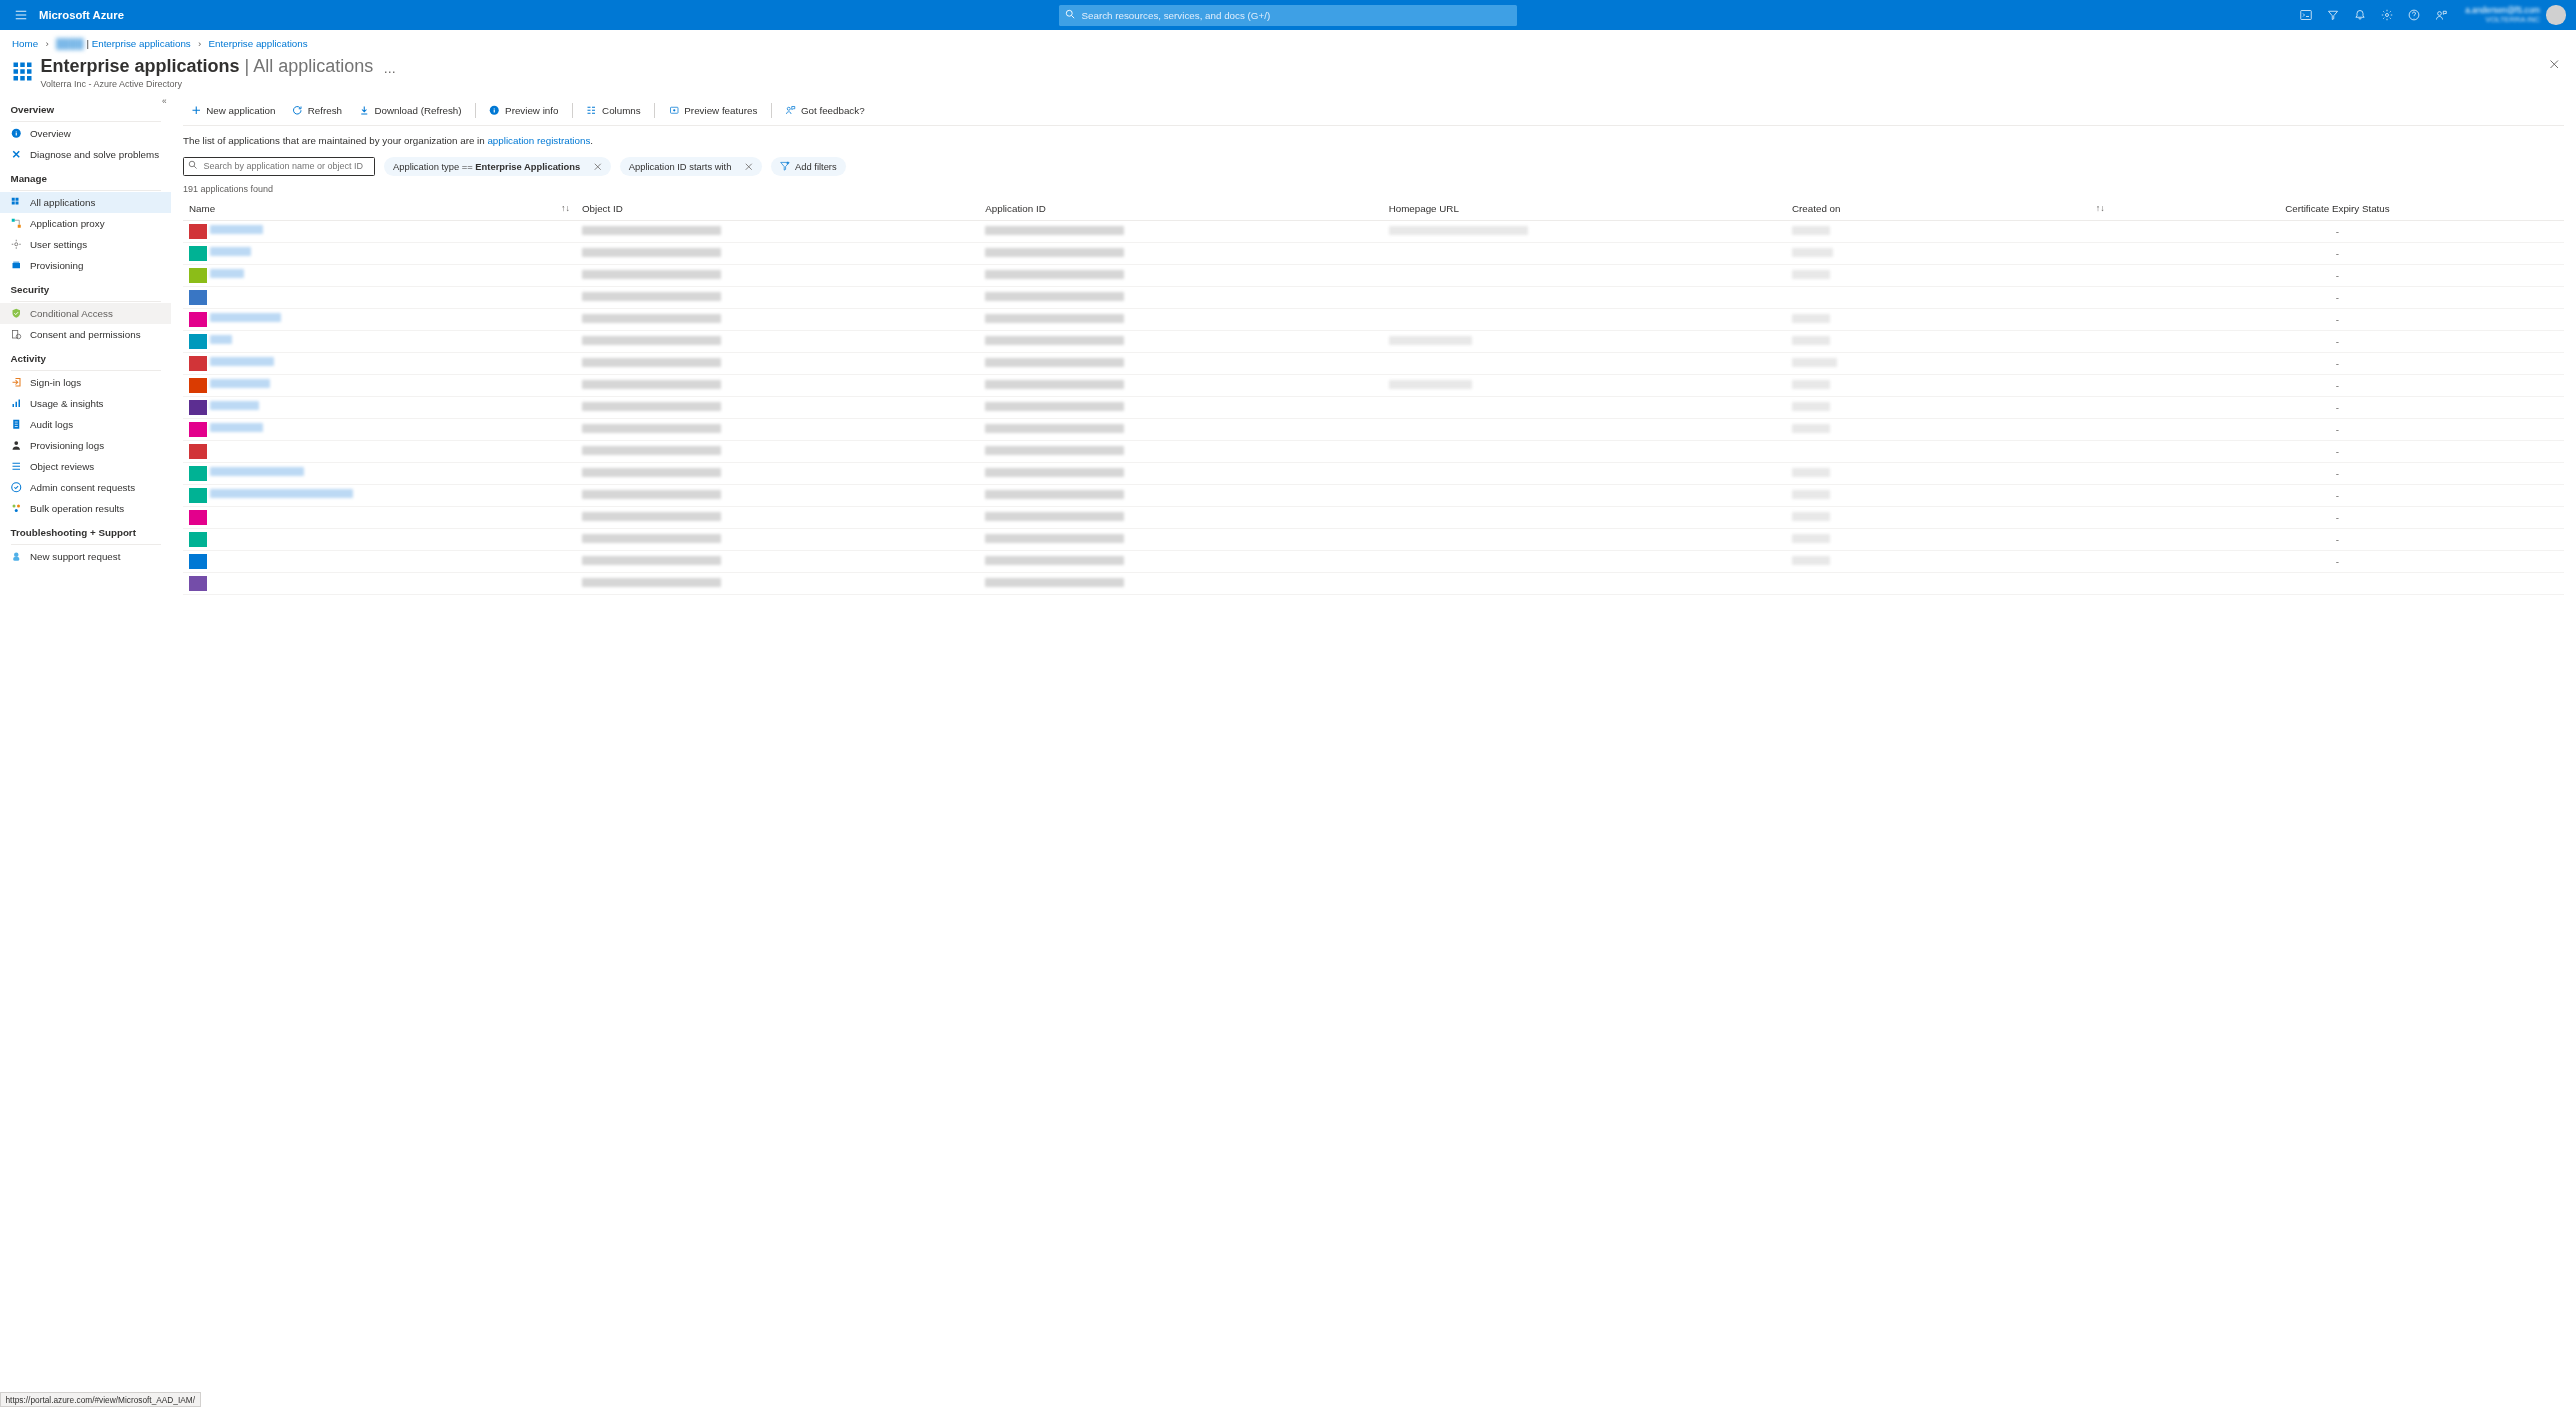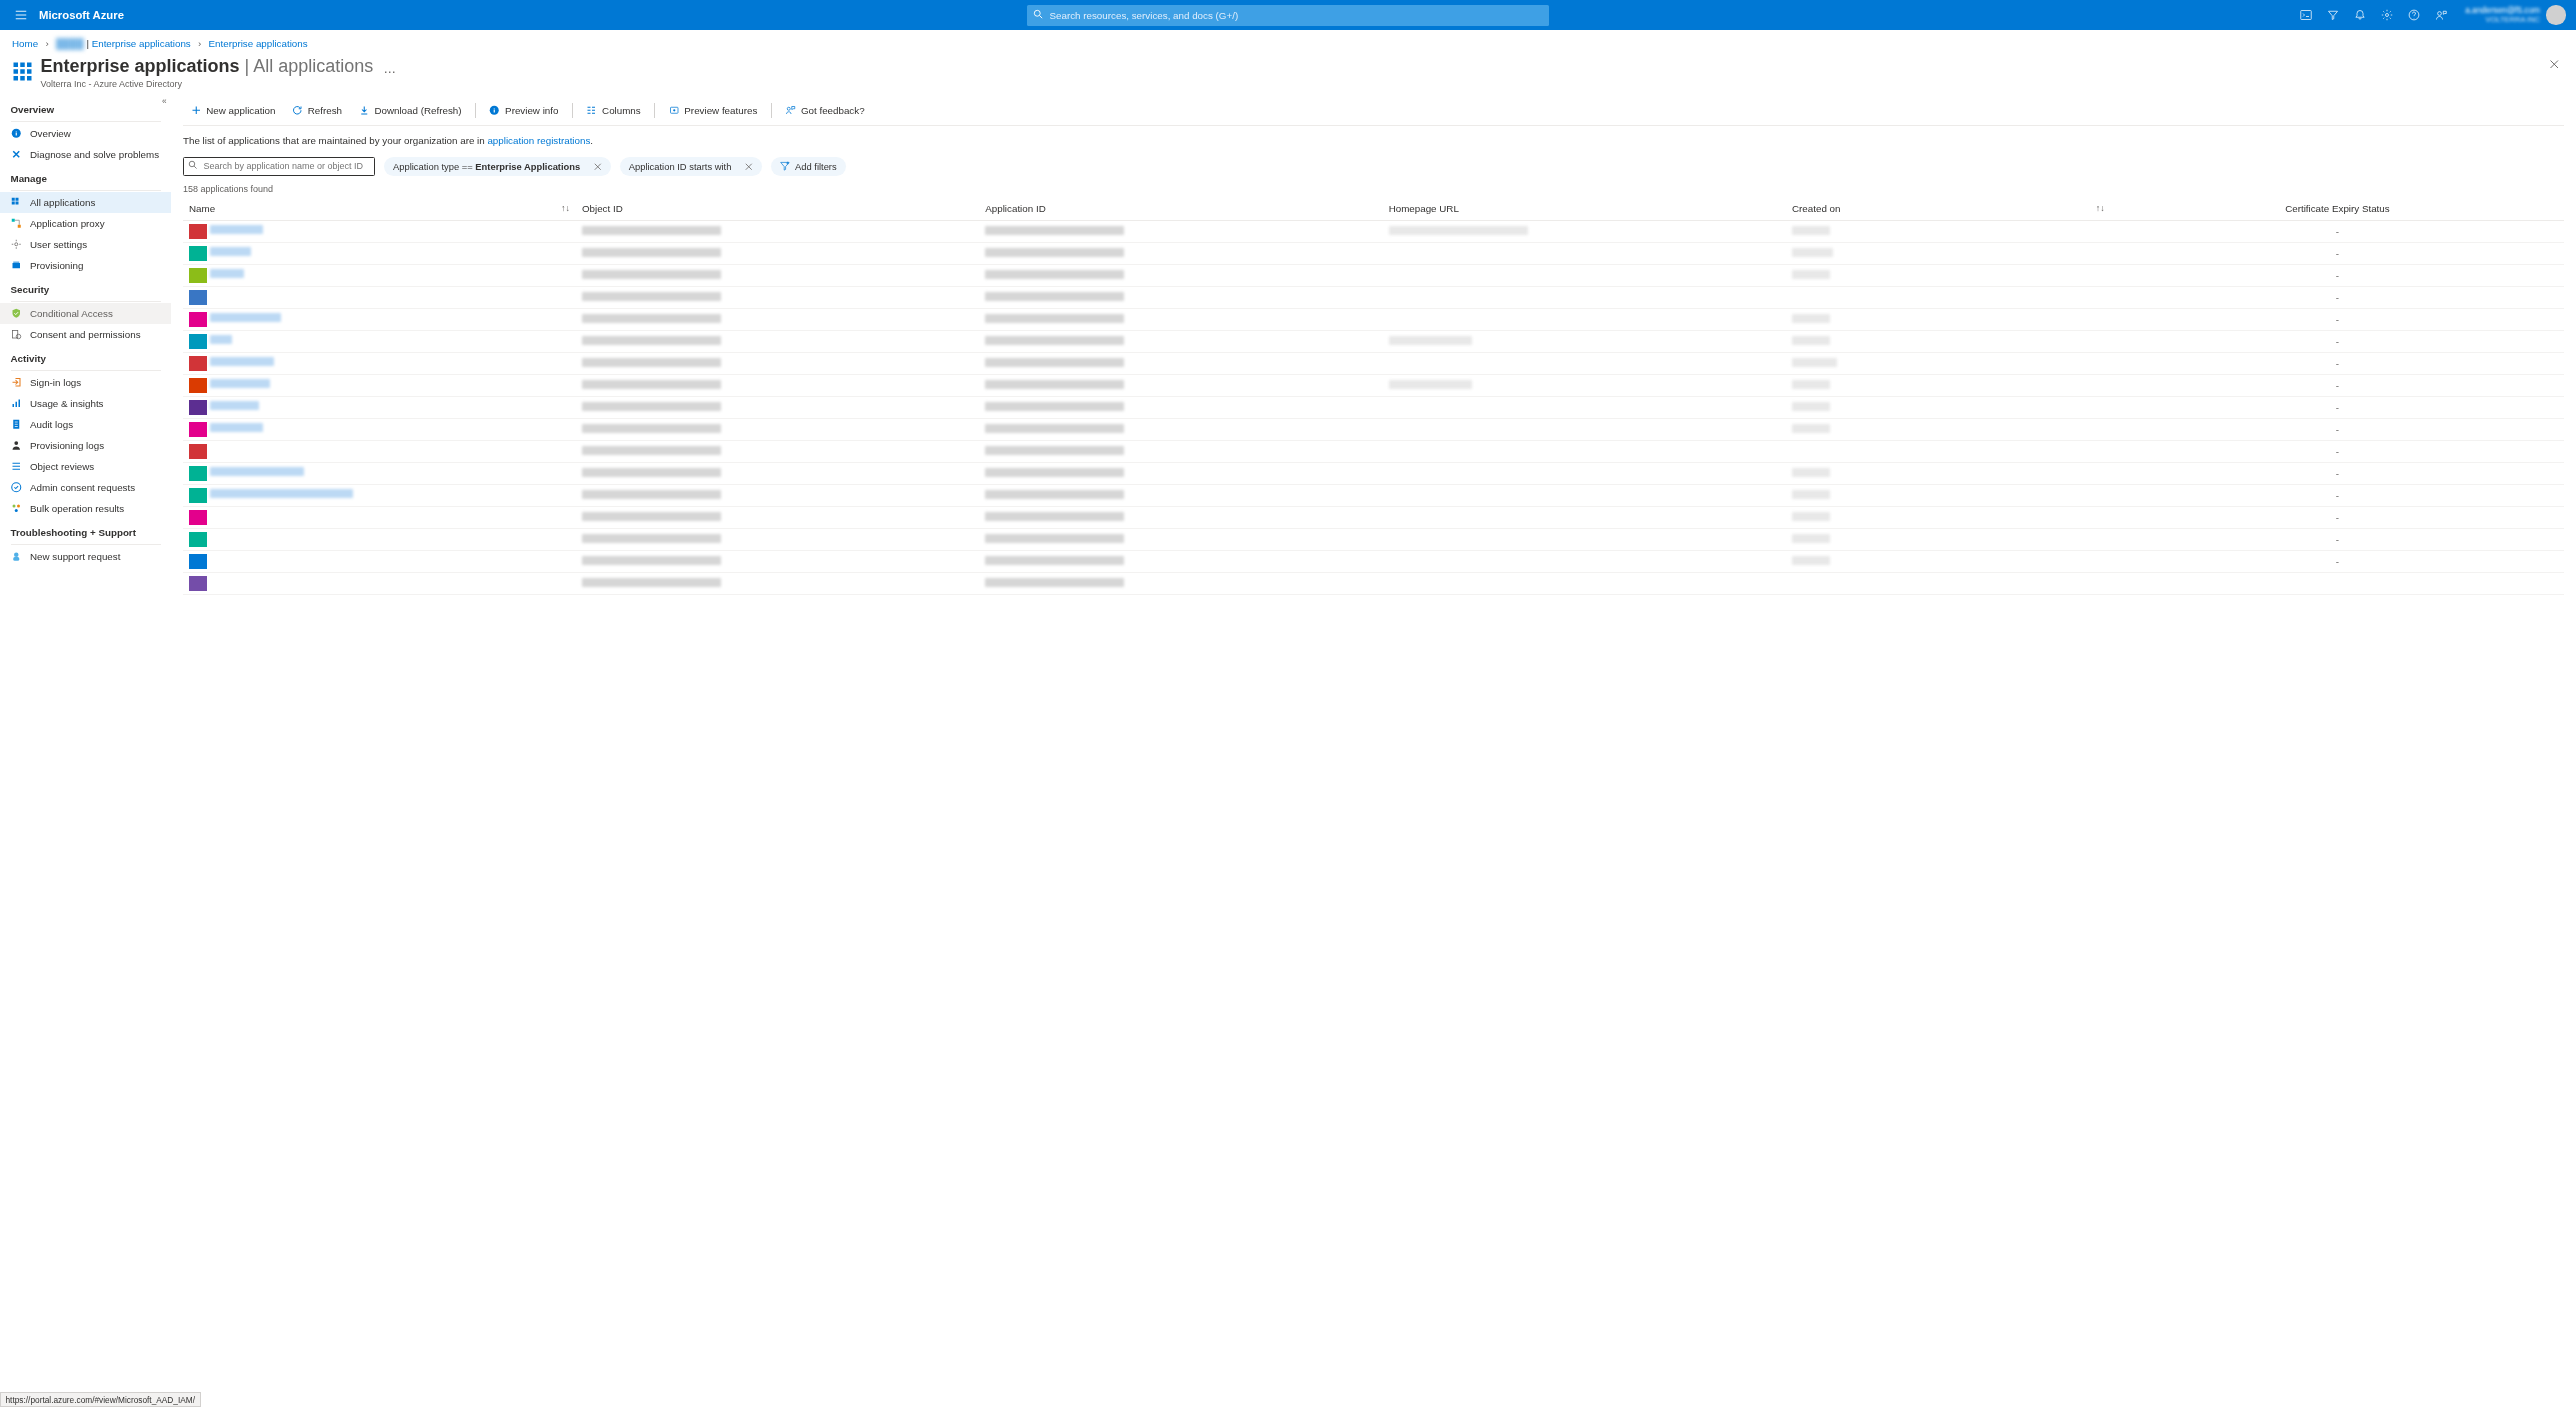--- a/index.html
+++ b/index.html
@@ -3,21 +3,21 @@
 <meta charset="utf-8">
 <style>
   * { box-sizing: border-box; }
   html, body { margin:0; padding:0; font-family: "Segoe UI", Arial, sans-serif; font-size:9.8px; color:#323130; background:#fff; height:100%; }
   svg { display:block; }
 
   
   .topbar { height:30px; background:#0078d4; display:flex; align-items:center; color:#fff; position:relative; padding:0 6px; }
   .topbar .ham { width:30px; display:flex; align-items:center; justify-content:center; cursor:pointer; }
   .topbar .brand { font-size:11.3px; font-weight:600; padding:0 9px 0 3px; }
-  .topbar .search-wrap { position:absolute; left:50%; transform:translateX(-50%); width:522px; }
+  .topbar .search-wrap { position:absolute; left:50%; transform:translateX(-50%); width:458px; }
   .topbar .search { width:100%; height:21px; background:#3ea0e5; border:none; border-radius:1.5px; padding:0 7.5px 0 22.5px; color:#fff; font-size:9.8px; }
   .topbar .search::placeholder { color:#e1eefc; }
   .topbar .search-icon { position:absolute; left:6px; top:4.5px; color:#d7eaf9; }
   .topbar .right { margin-left:auto; display:flex; align-items:center; gap:3px; }
   .topbar .ticon { width:24px; height:30px; display:flex; align-items:center; justify-content:center; cursor:pointer; }
   .topbar .account { display:flex; align-items:center; gap:6px; padding:0 4.5px 0 9px; cursor:pointer; }
   .topbar .acc-text { font-size:8.3px; line-height:9px; text-align:right; }
   .topbar .acc-text .l1 { filter:blur(1.5px); }
   .topbar .acc-text .l2 { font-size:7.5px; color:#cfe6f7; filter:blur(1.5px); }
   .topbar .avatar { width:19.5px; height:19.5px; border-radius:50%; background:#d0d0d0; }
@@ -452,21 +452,21 @@
         <span>
             <svg width="9.8" height="9.8" viewBox="0 0 14 14">
               <path d="M1 2h12l-5 6v4l-2 1v-5L1 2z" stroke="#0078d4" fill="none"></path>
               <path d="M11 1v4M9 3h4" stroke="#0078d4"></path>
             </svg>
           </span>
         <span style="color:#323130;">Add filters</span>
       </div>
     </div>
 
-    <div class="count">158 applications found</div>
+    <div class="count">191 applications found</div>
 
     <table class="table">
       <colgroup>
         <col style="width:150px">
           <col style="width:154px">
           <col style="width:154px">
           <col style="width:154px">
           <col style="width:124px">
           <col style="width:173px">
       </colgroup>

